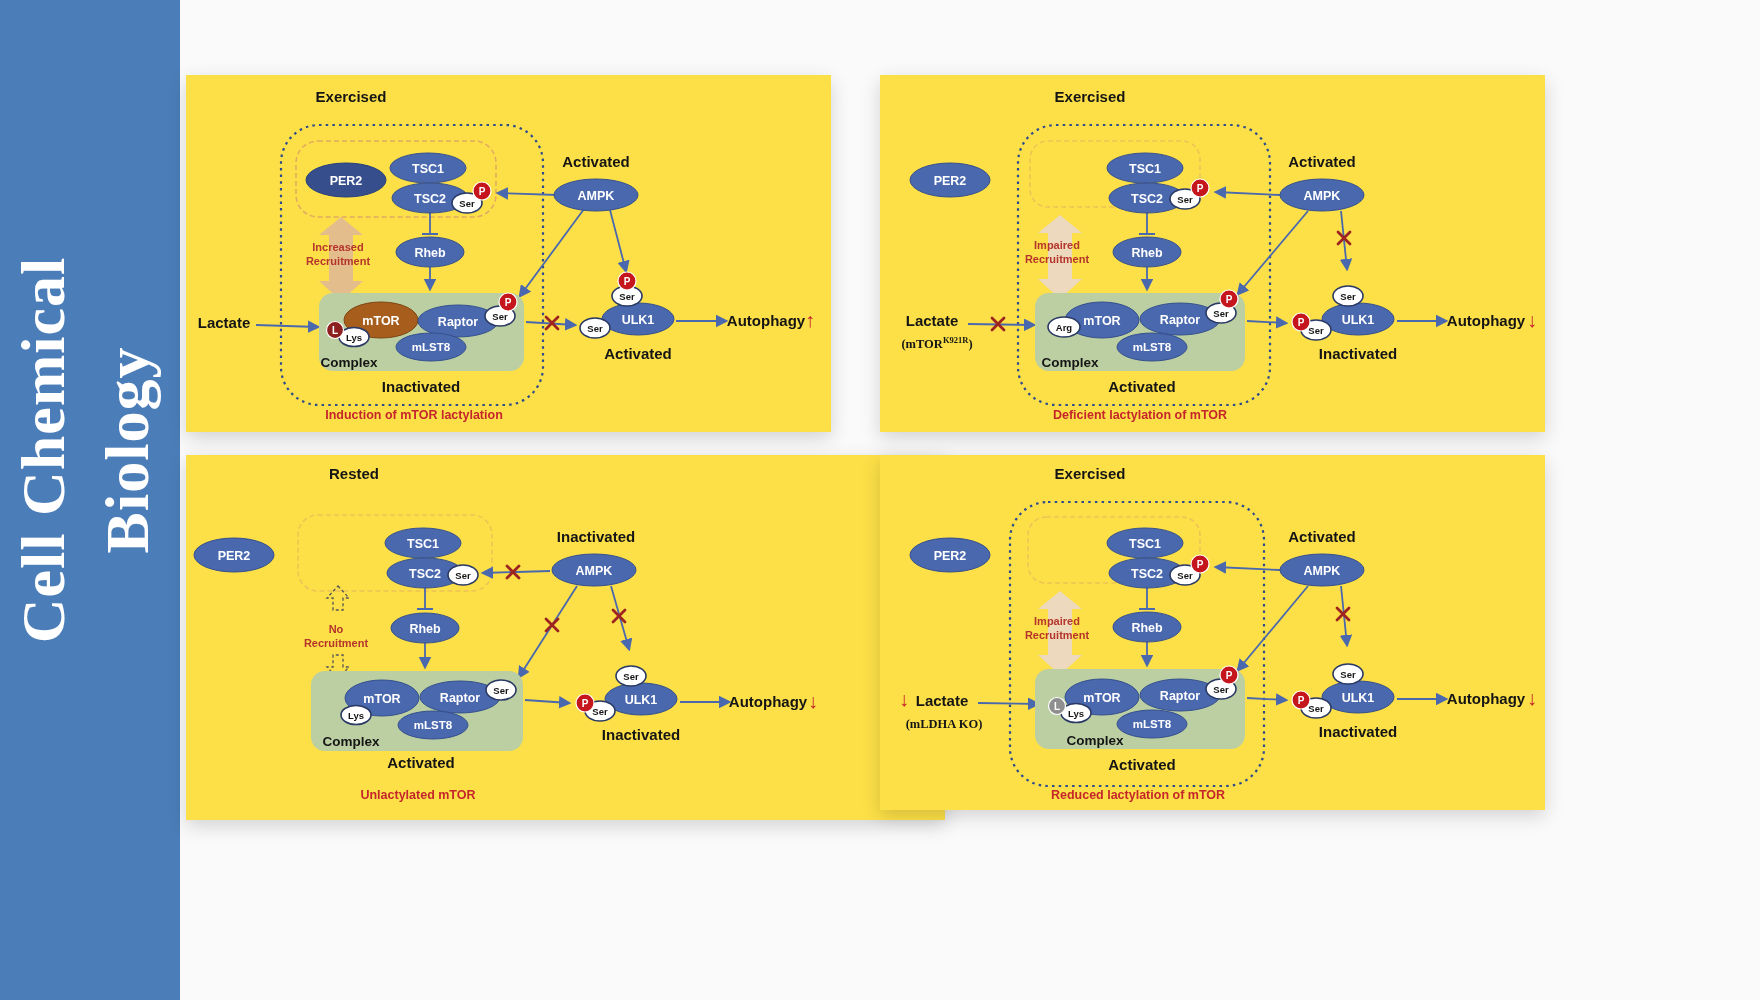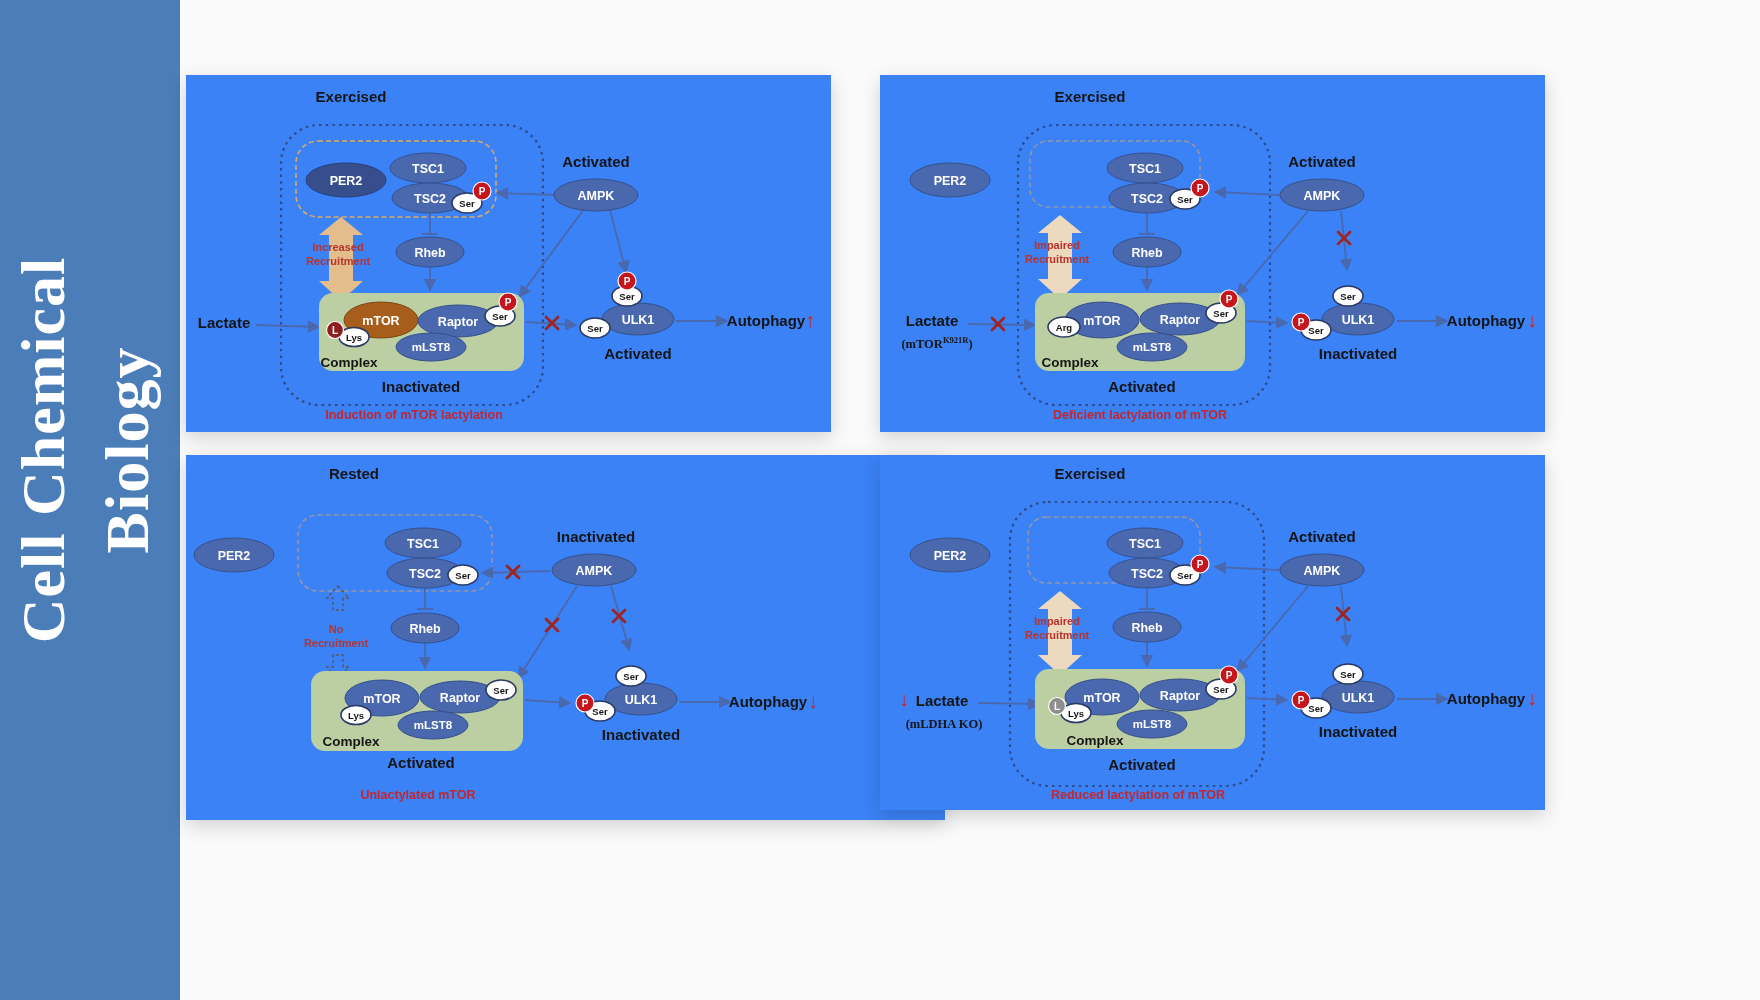--- a/index.html
+++ b/index.html
@@ -9,21 +9,21 @@
     background:#fafafa; font-family:"Liberation Sans", sans-serif;
   }
   .sidebar { position:absolute; left:0; top:0; width:180px; height:1000px; background:#4b7db8; }
   .vt {
     position:absolute; top:45%; writing-mode:vertical-rl;
     transform:translateY(-50%) rotate(180deg);
     color:#fff; font-family:"Liberation Serif", serif; font-weight:bold;
     font-size:62px; white-space:nowrap; letter-spacing:1px;
   }
   .vt1 { left:8px; } .vt2 { left:92px; }
-  .panel { position:absolute; background:#3b82f6; box-shadow:0 6px 18px rgba(0,0,0,.16); }
+  .panel { position:absolute; background:#fde047; box-shadow:0 6px 18px rgba(0,0,0,.16); }
   #panel1 { left:186px; top:75px;  width:645px; height:357px; }
   #panel2 { left:880px; top:75px;  width:665px; height:357px; }
   #panel3 { left:186px; top:455px; width:759px; height:365px; }
   #panel4 { left:880px; top:455px; width:665px; height:355px; }
 
   svg text { font-family:"Liberation Sans", sans-serif; }
   .tw   { fill:#fff; font-weight:bold; font-size:12.5px; text-anchor:middle; }
   .tw-s { font-size:11.5px; }
   .tb   { fill:#151515; font-weight:bold; font-size:15px; text-anchor:middle; }
   .tb13 { font-size:13.5px; }

